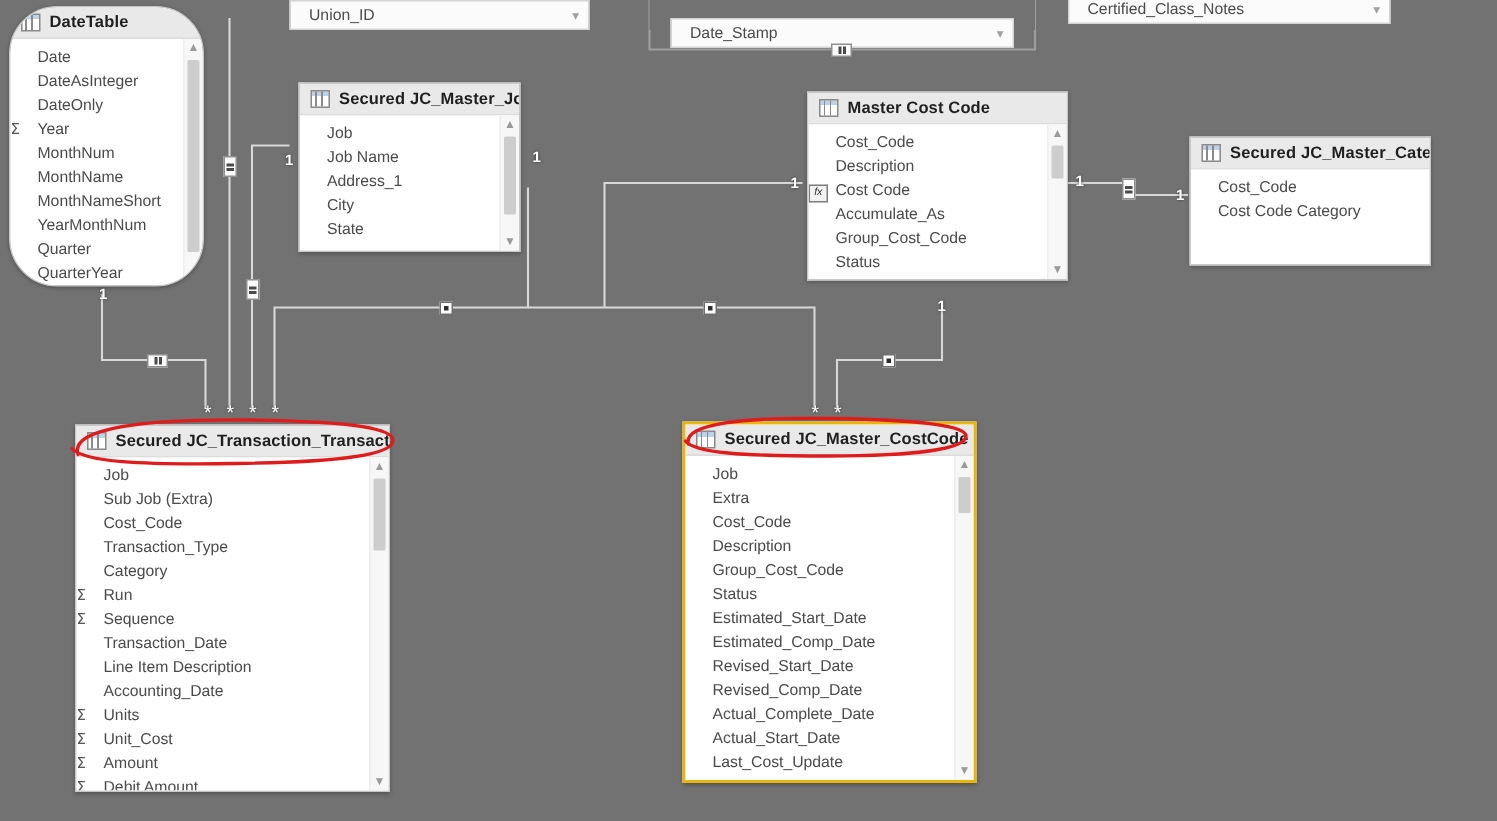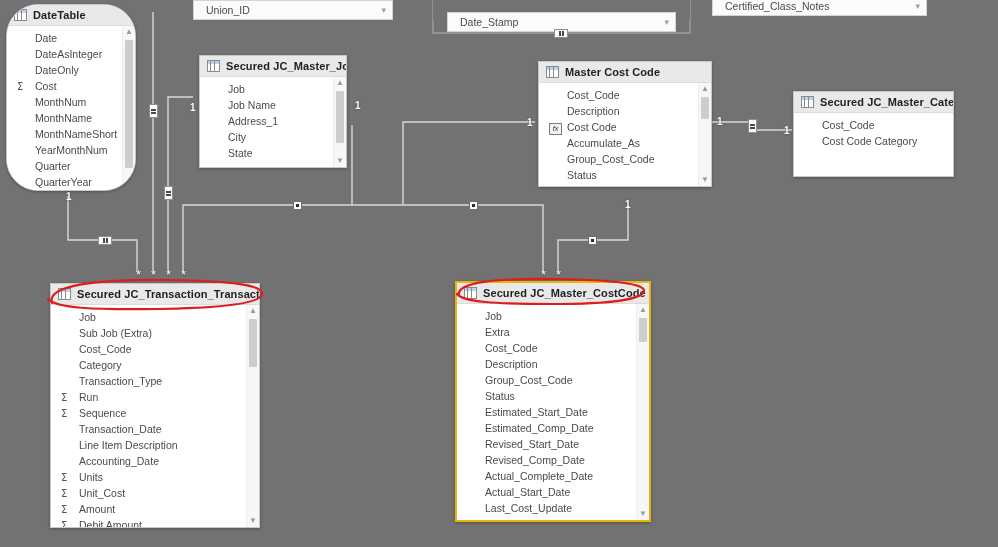--- a/index.html
+++ b/index.html
@@ -59,21 +59,20 @@
     overflow: hidden;
     height: calc(100% - 21px);
     background: #fff;
   }
   .field-list { padding-top: 4px; }
   .field {
     height: 16px;
     display: flex; align-items: center;
     font-size: 10.5px;
     color: #4a4a4a;
-    padding-left: 10px;
     white-space: nowrap;
   }
   .field .f-ico {
     width: 14px; flex: 0 0 14px;
     font-size: 10px; color: #555;
     text-align: left;
   }
   .field .f-label { padding-left: 4px; }
   .field.no-ico .f-label { padding-left: 18px; }
 
@@ -281,21 +280,21 @@
             <span class="f-label">Date</span>
           </div>
         <div class="field no-ico">
             <span class="f-label">DateAsInteger</span>
           </div>
         <div class="field no-ico">
             <span class="f-label">DateOnly</span>
           </div>
         <div class="field">
             <span class="f-ico f-sigma">Σ</span>
-            <span class="f-label">Cost</span>
+            <span class="f-label">Year</span>
           </div>
         <div class="field no-ico">
             <span class="f-label">MonthNum</span>
           </div>
         <div class="field no-ico">
             <span class="f-label">MonthName</span>
           </div>
         <div class="field no-ico">
             <span class="f-label">MonthNameShort</span>
           </div>
@@ -410,24 +409,24 @@
         <div class="field no-ico">
             <span class="f-label">Job</span>
           </div>
         <div class="field no-ico">
             <span class="f-label">Sub Job (Extra)</span>
           </div>
         <div class="field no-ico">
             <span class="f-label">Cost_Code</span>
           </div>
         <div class="field no-ico">
+            <span class="f-label">Transaction_Type</span>
+          </div>
+        <div class="field no-ico">
             <span class="f-label">Category</span>
-          </div>
-        <div class="field no-ico">
-            <span class="f-label">Transaction_Type</span>
           </div>
         <div class="field">
             <span class="f-ico f-sigma">Σ</span>
             <span class="f-label">Run</span>
           </div>
         <div class="field">
             <span class="f-ico f-sigma">Σ</span>
             <span class="f-label">Sequence</span>
           </div>
         <div class="field no-ico">

